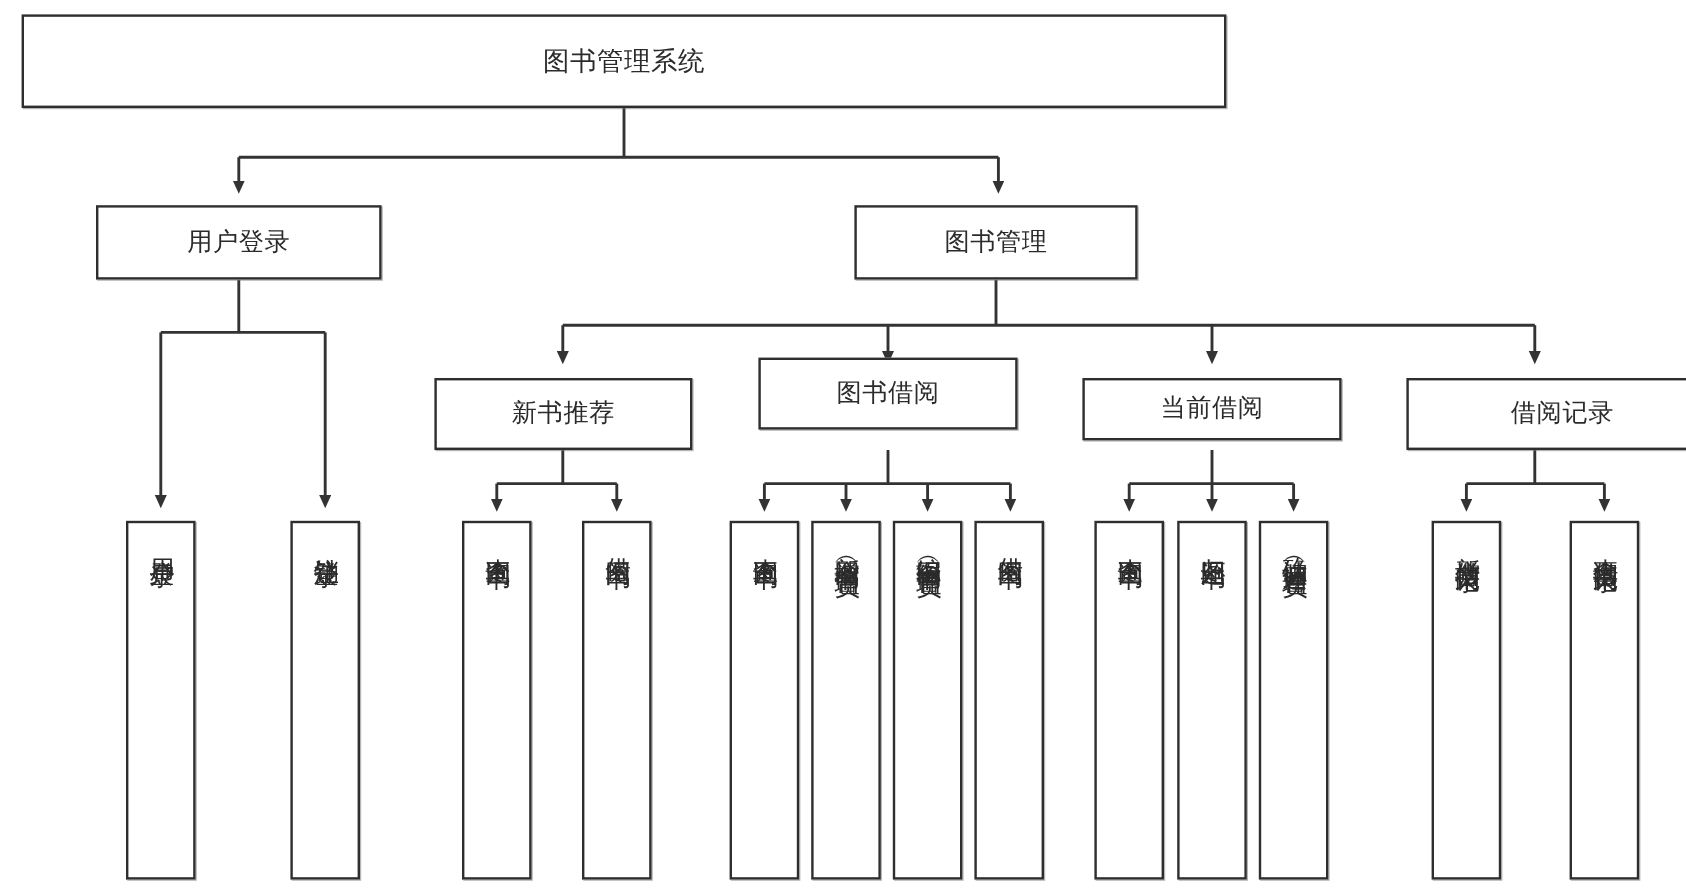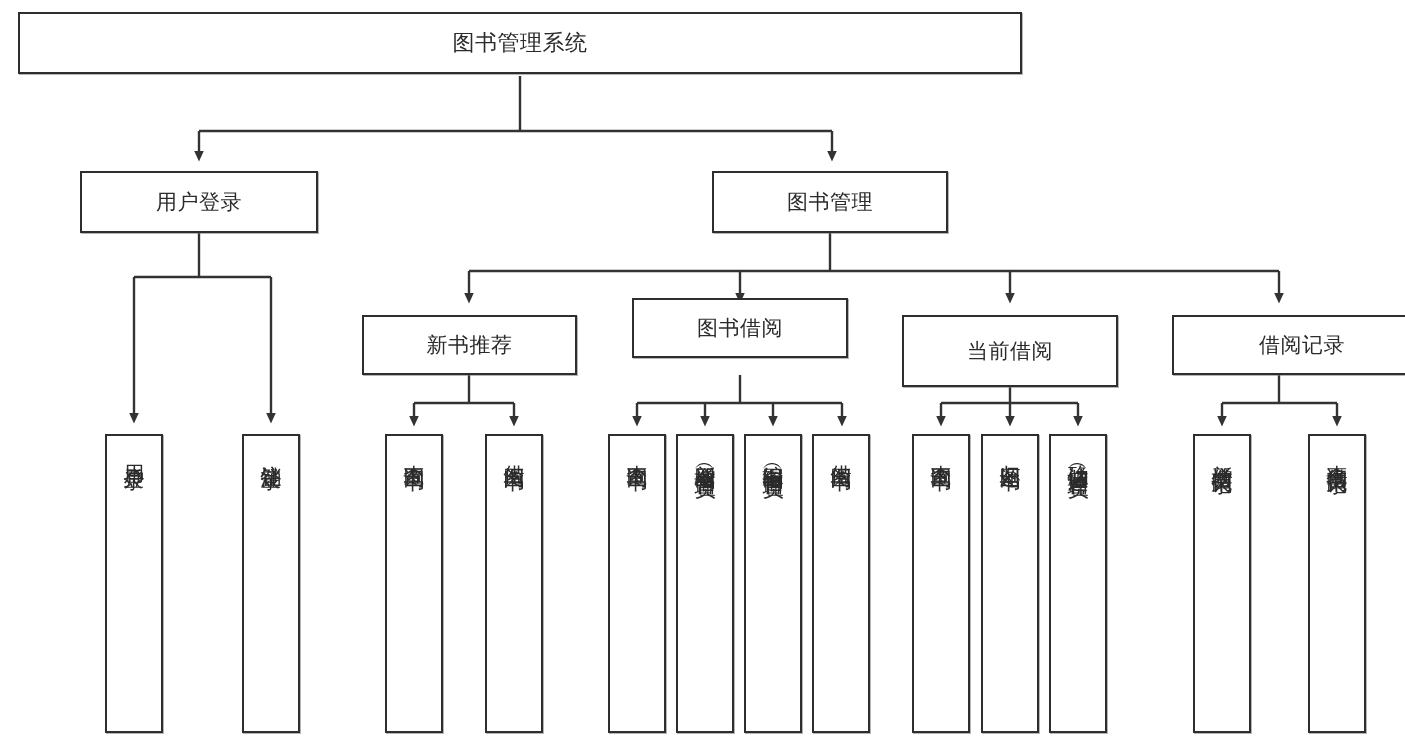--- a/index.html
+++ b/index.html
@@ -126,38 +126,38 @@
       <path d="M1010,403 L1010,417" marker-end="url(#arrow)"></path>
       <path d="M1078,403 L1078,417" marker-end="url(#arrow)"></path>
 
       <path d="M1279,375 L1279,403"></path>
       <path d="M1222,403 L1337,403"></path>
       <path d="M1222,403 L1222,417" marker-end="url(#arrow)"></path>
       <path d="M1337,403 L1337,417" marker-end="url(#arrow)"></path>
     </g>
   </svg>
 
-  <div class="node root" style="left:18px; top:12px; width:1004px; height:62px;">
+  <div class="node root" style="left:18px; top:12px; width:1004px; height:78px;">
     <span class="label">图书管理系统</span>
   </div>
 
   <div class="node mid" style="left:80px; top:171px; width:238px; height:62px;">
     <span class="label">用户登录</span>
   </div>
   <div class="node mid" style="left:712px; top:171px; width:236px; height:62px;">
     <span class="label">图书管理</span>
   </div>
 
   <div class="node mid" style="left:362px; top:315px; width:215px; height:60px;">
     <span class="label">新书推荐</span>
   </div>
   <div class="node mid" style="left:632px; top:298px; width:216px; height:60px;">
     <span class="label">图书借阅</span>
   </div>
-  <div class="node mid" style="left:902px; top:315px; width:216px; height:72px;">
+  <div class="node mid" style="left:902px; top:315px; width:216px; height:52px;">
     <span class="label">当前借阅</span>
   </div>
   <div class="node mid" style="left:1172px; top:315px; width:260px; height:60px;">
     <span class="label">借阅记录</span>
   </div>
 
   <div class="node vertical" style="left:105px; top:434px; width:58px; height:299px;">
     <span class="label">用户登录</span>
   </div>
   <div class="node vertical" style="left:242px; top:434px; width:58px; height:299px;">

